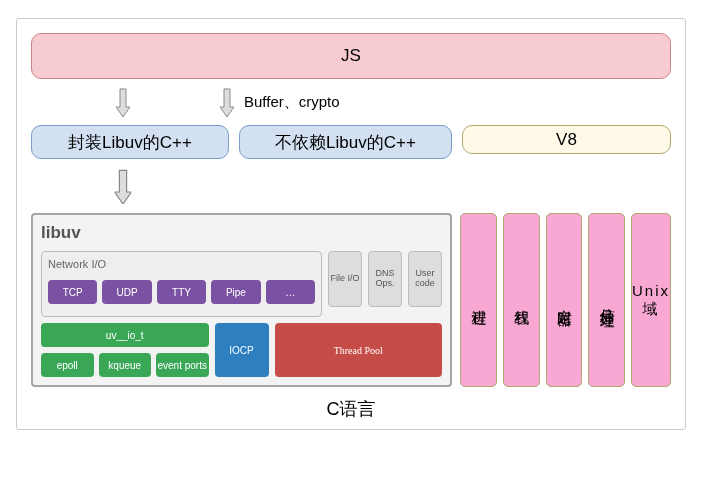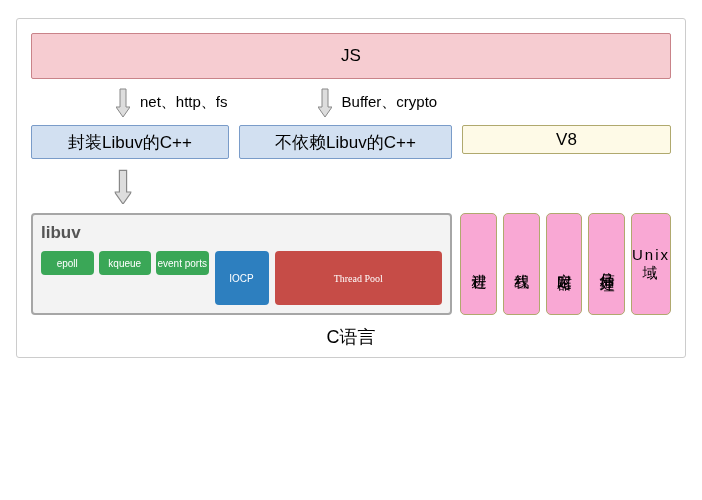--- a/index.html
+++ b/index.html
@@ -1,18 +1,18 @@
 <!DOCTYPE html>
 <html><head>
 <meta charset="utf-8">
 <style>
   * { box-sizing: border-box; margin: 0; padding: 0; }
   body { font-family: Arial, "Microsoft YaHei", sans-serif; background: #fff; width: 702px; height: 500px; position: relative; }
   .outer { border: 1px solid #ccc; margin: 18px 16px 10px 16px; padding: 14px 14px 8px 14px; border-radius: 3px; }
-  .box { border: 1px solid #888; border-radius: 2px; text-align: left; display: flex; align-items: center; justify-content: center; font-size: 17px; }
+  .box { border: 1px solid #888; border-radius: 10px; text-align: left; display: flex; align-items: center; justify-content: center; font-size: 17px; }
   .js { background: #f6ccd1; border-color: #c98389; height: 46px; width: 100%; }
   .arrow-row { display: flex; align-items: center; height: 46px; padding-left: 85px; gap: 10px; font-size: 15px; }
   .arrow-down { width: 14px; height: 30px; position: relative; }
   .arrow-down svg { width: 14px; height: 30px; }
   .mid-row { display: flex; gap: 10px; }
   .cpp1, .cpp2 { background: #d2e0f1; border-color: #7a9cc9; height: 34px; }
   .cpp1 { flex: 0 0 198px; }
   .cpp2 { flex: 0 0 213px; }
   .v8 { background: #fefae7; border-color: #b0a96e; height: 29px; flex: 1; }
   .arrow2 { height: 54px; display: flex; align-items: center; padding-left: 85px; }
@@ -45,21 +45,20 @@
   <div class="box js">
     <span>JS</span>
   </div>
 
   <div class="arrow-row">
     <span class="arrow-down">
       <svg viewBox="0 0 14 30">
           <path d="M4 2 L10 2 L10 20 L14 20 L7 30 L0 20 L4 20 Z" fill="#ddd" stroke="#888" stroke-width="1"></path>
         </svg>
     </span>
-    <span>net、http、fs</span>
     <span style="width:70px"></span>
     <span class="arrow-down">
       <svg viewBox="0 0 14 30">
           <path d="M4 2 L10 2 L10 20 L14 20 L7 30 L0 20 L4 20 Z" fill="#ddd" stroke="#888" stroke-width="1"></path>
         </svg>
     </span>
     <span>Buffer、crypto</span>
   </div>
 
   <div class="mid-row">
@@ -81,21 +80,37 @@
         </svg>
     </span>
   </div>
 
   <div class="lower">
     <div class="libuv">
       <div class="libuv-title">libuv</div>
       <div class="libuv-body">
         <div style="flex:1; display:flex; flex-direction:column; gap:6px;">
           <div style="display:flex; gap:6px;">
+            <div class="netio">
+              <div class="netio-title">Network I/O</div>
+              <div class="row">
+                <div class="chip purple">TCP</div>
+                <div class="chip purple">UDP</div>
+                <div class="chip purple">TTY</div>
+                <div class="chip purple">Pipe</div>
+                <div class="chip purple">…</div>
+              </div>
+            </div>
+            <div class="greybox">File I/O</div>
+            <div class="greybox">DNS Ops.</div>
+            <div class="greybox">User code</div>
+          </div>
+          <div style="display:flex; gap:6px;">
             <div style="flex:1; display:flex; flex-direction:column; gap:6px;">
+              <div class="chip green-full">uv__io_t</div>
               <div class="row" style="margin-bottom:0">
                 <div class="chip green">epoll</div>
                 <div class="chip green">kqueue</div>
                 <div class="chip green">event ports</div>
               </div>
             </div>
             <div class="iocp-wrap">
               <div class="chip blue" style="width:54px;height:54px">IOCP</div>
             </div>
             <div class="threadpool-wrap">

